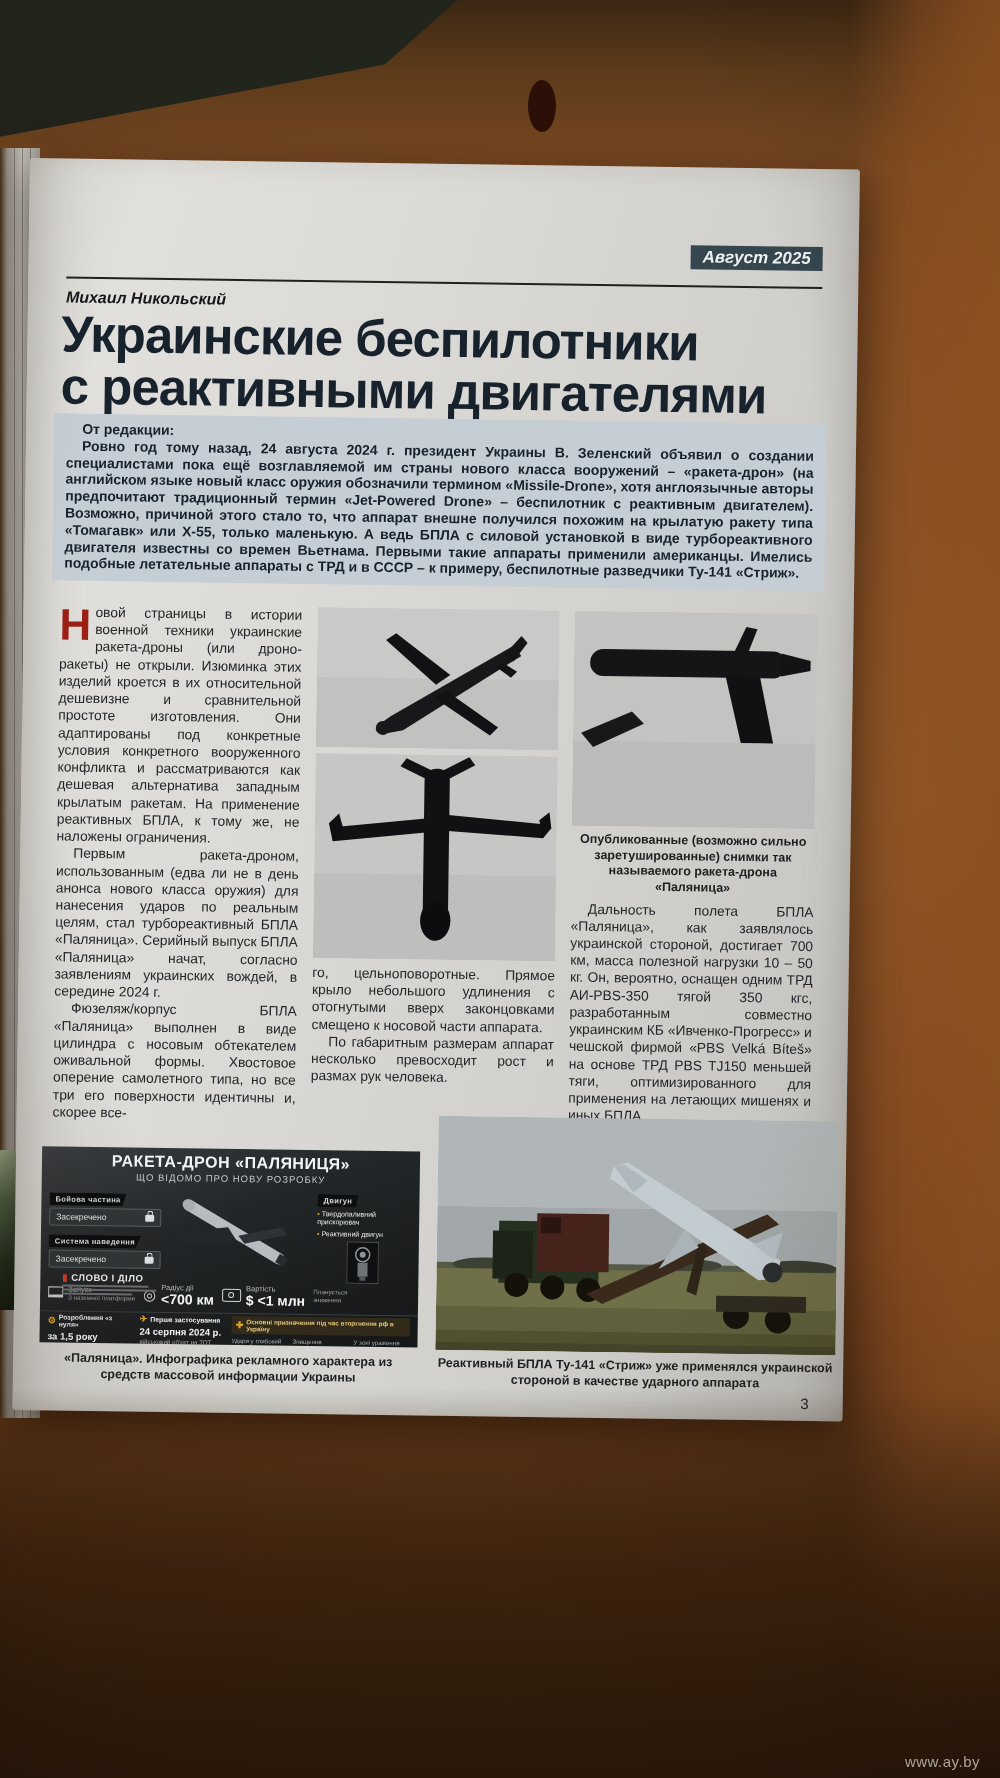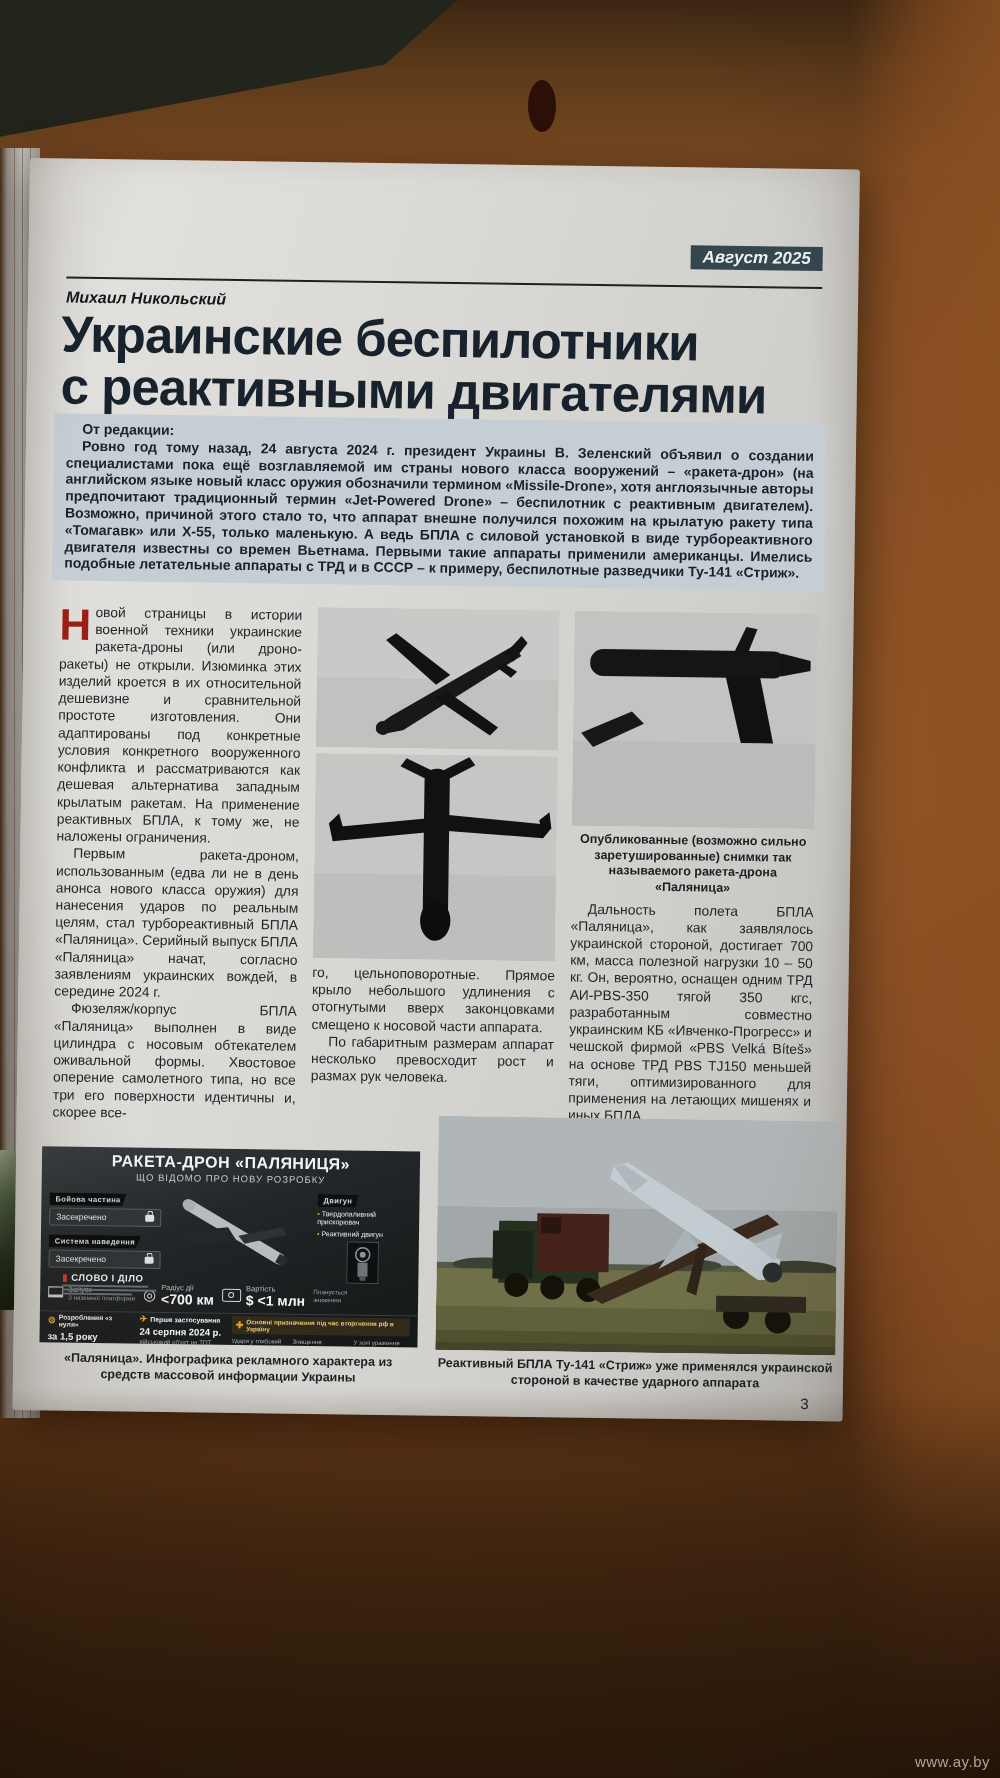--- a/index.html
+++ b/index.html
@@ -103,21 +103,21 @@
 
   
   .tu141{position:absolute;left:422px;top:952px;width:400px;height:234px;overflow:hidden;}
   .tu141 svg{display:block;width:100%;height:100%;}
   .tu141-caption{position:absolute;left:422px;top:1192px;width:400px;text-align:center;
     font-weight:bold;font-size:12.5px;line-height:1.25;color:#1d2124;}
   .page-number{position:absolute;right:34px;top:1226px;font-size:15px;color:#26282b;}
 
   .vignette{position:absolute;left:0;top:0;width:1000px;height:1778px;pointer-events:none;z-index:40;
     background:radial-gradient(ellipse at 45% 38%,rgba(0,0,0,0) 50%,rgba(35,18,6,.16) 78%,rgba(25,12,4,.42) 100%);}
-  .watermark{position:absolute;right:10px;bottom:8px;font-size:15px;color:#aaa49b;z-index:50;letter-spacing:.5px;text-align:center;}
+  .watermark{position:absolute;right:20px;bottom:8px;font-size:15px;color:#aaa49b;z-index:50;letter-spacing:.5px;text-align:center;}
 </style>
 </head>
 <body>
 
 <div class="scene">
   <div class="wood-top"></div>
   <div class="wood-right"></div>
   <div class="dark-corner"></div>
   <div class="wood-knot"></div>
   <div class="page-stack">

